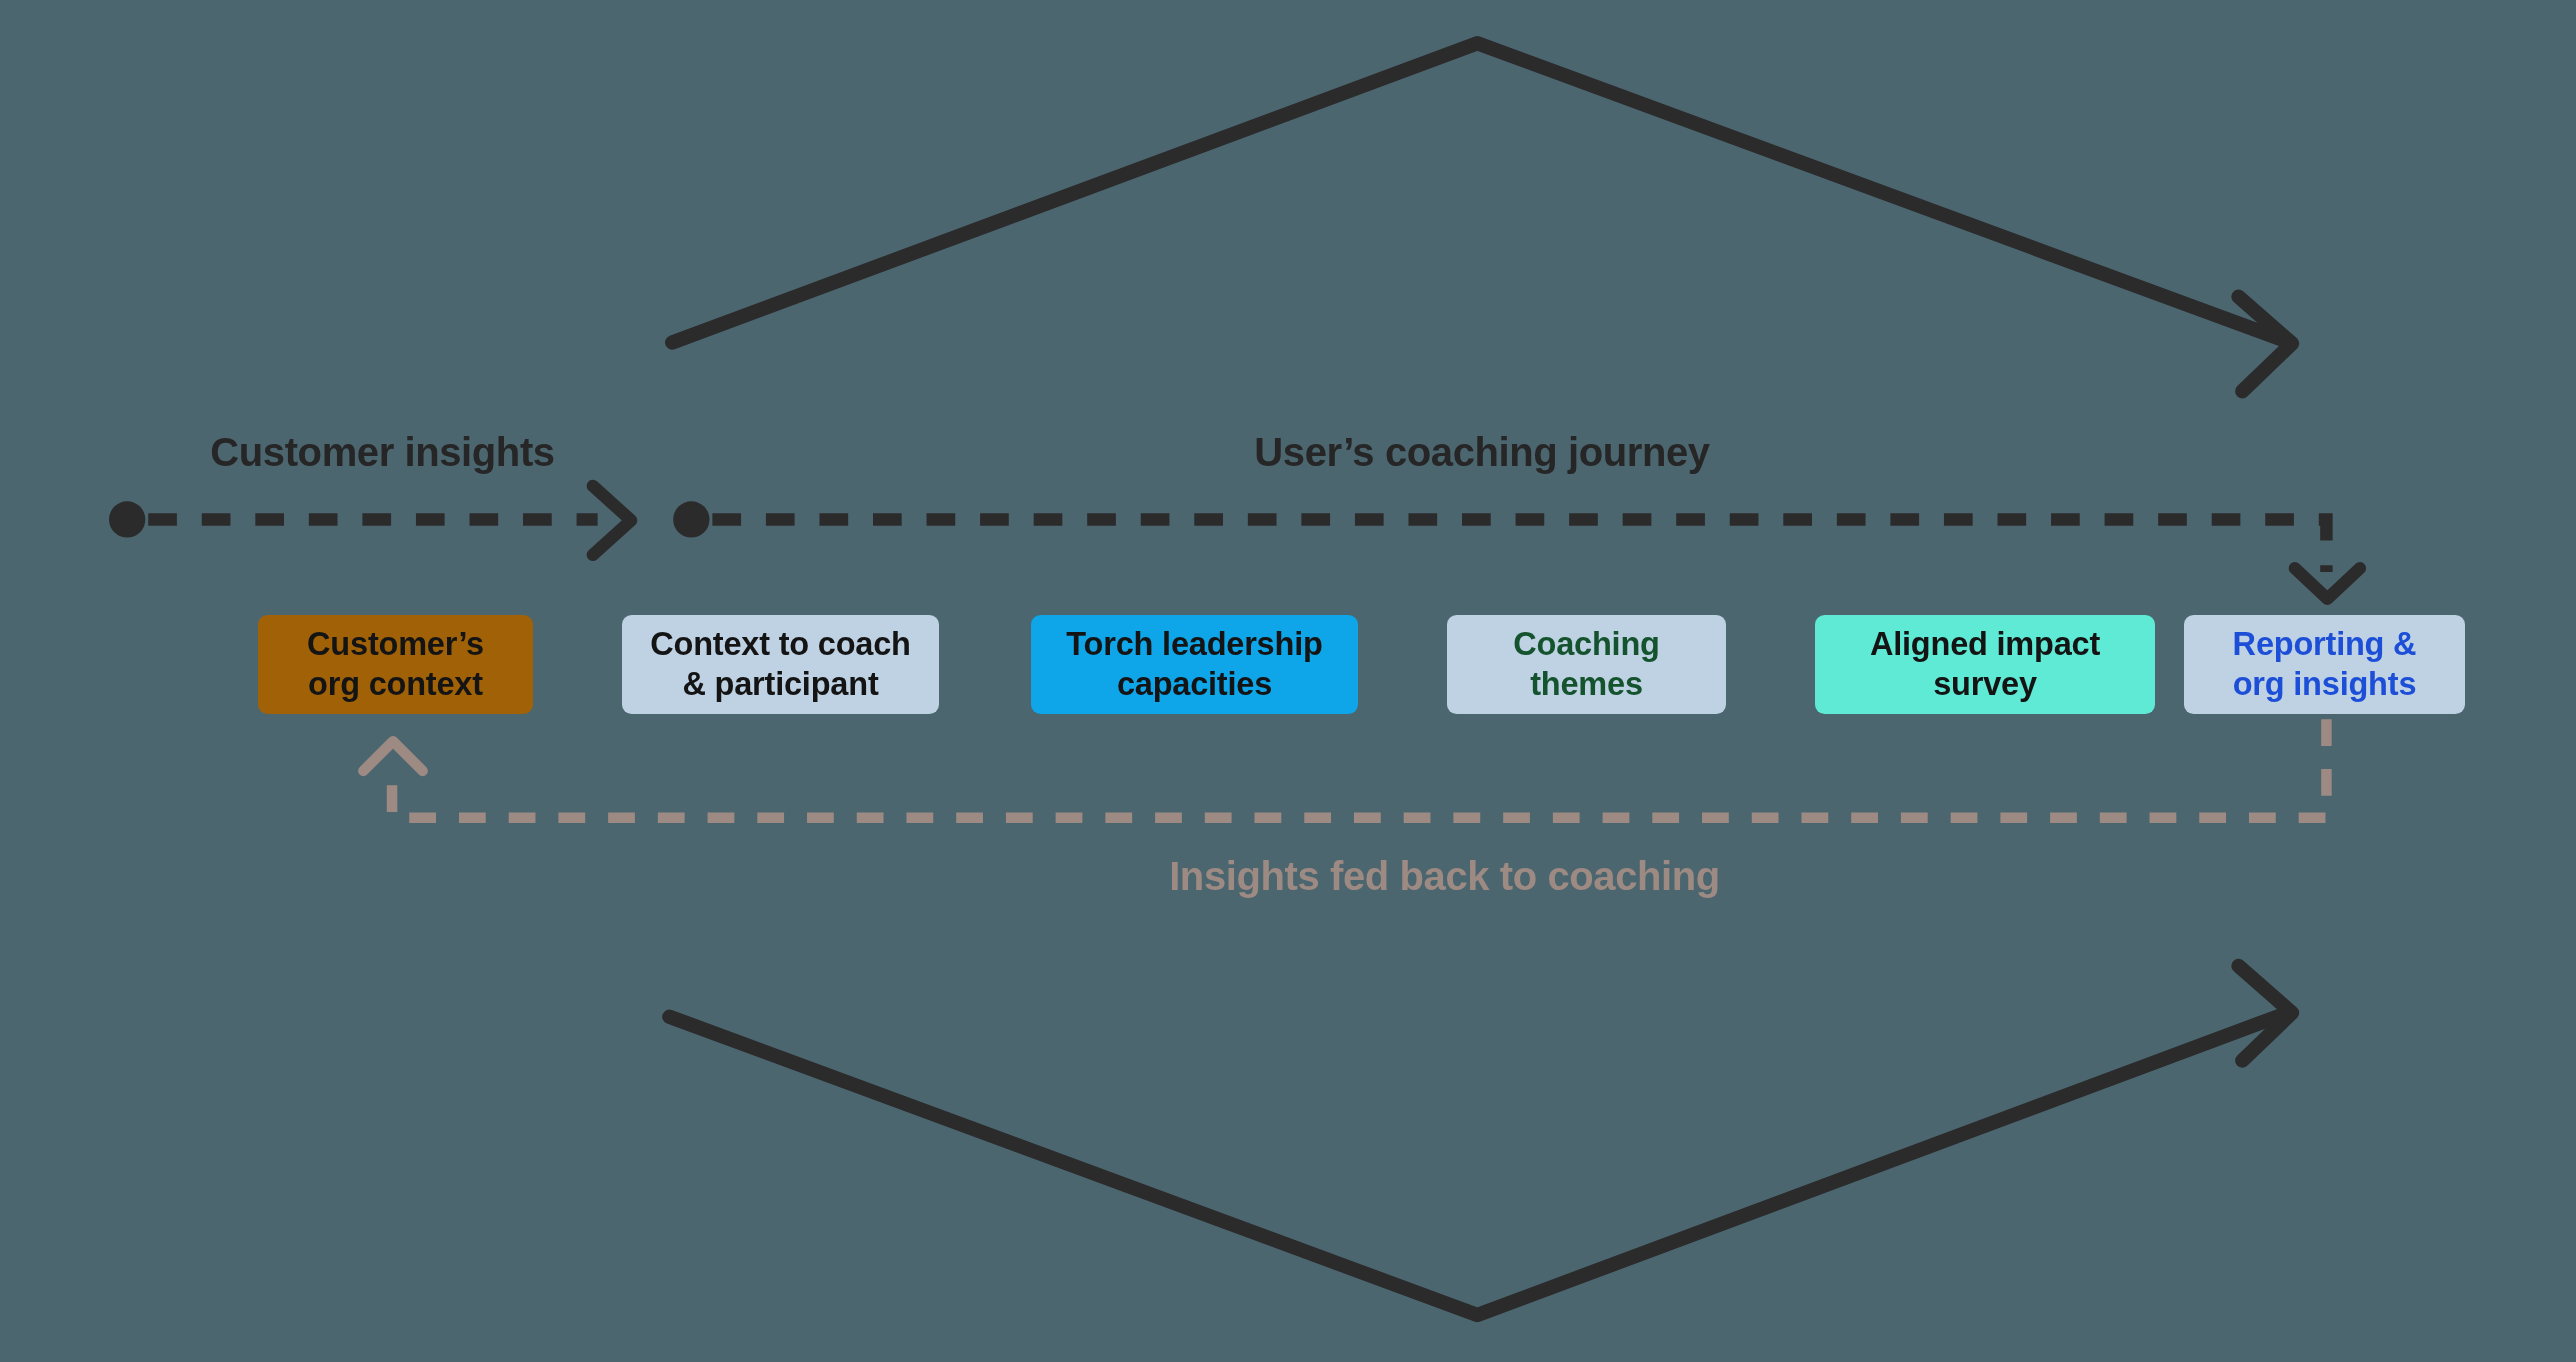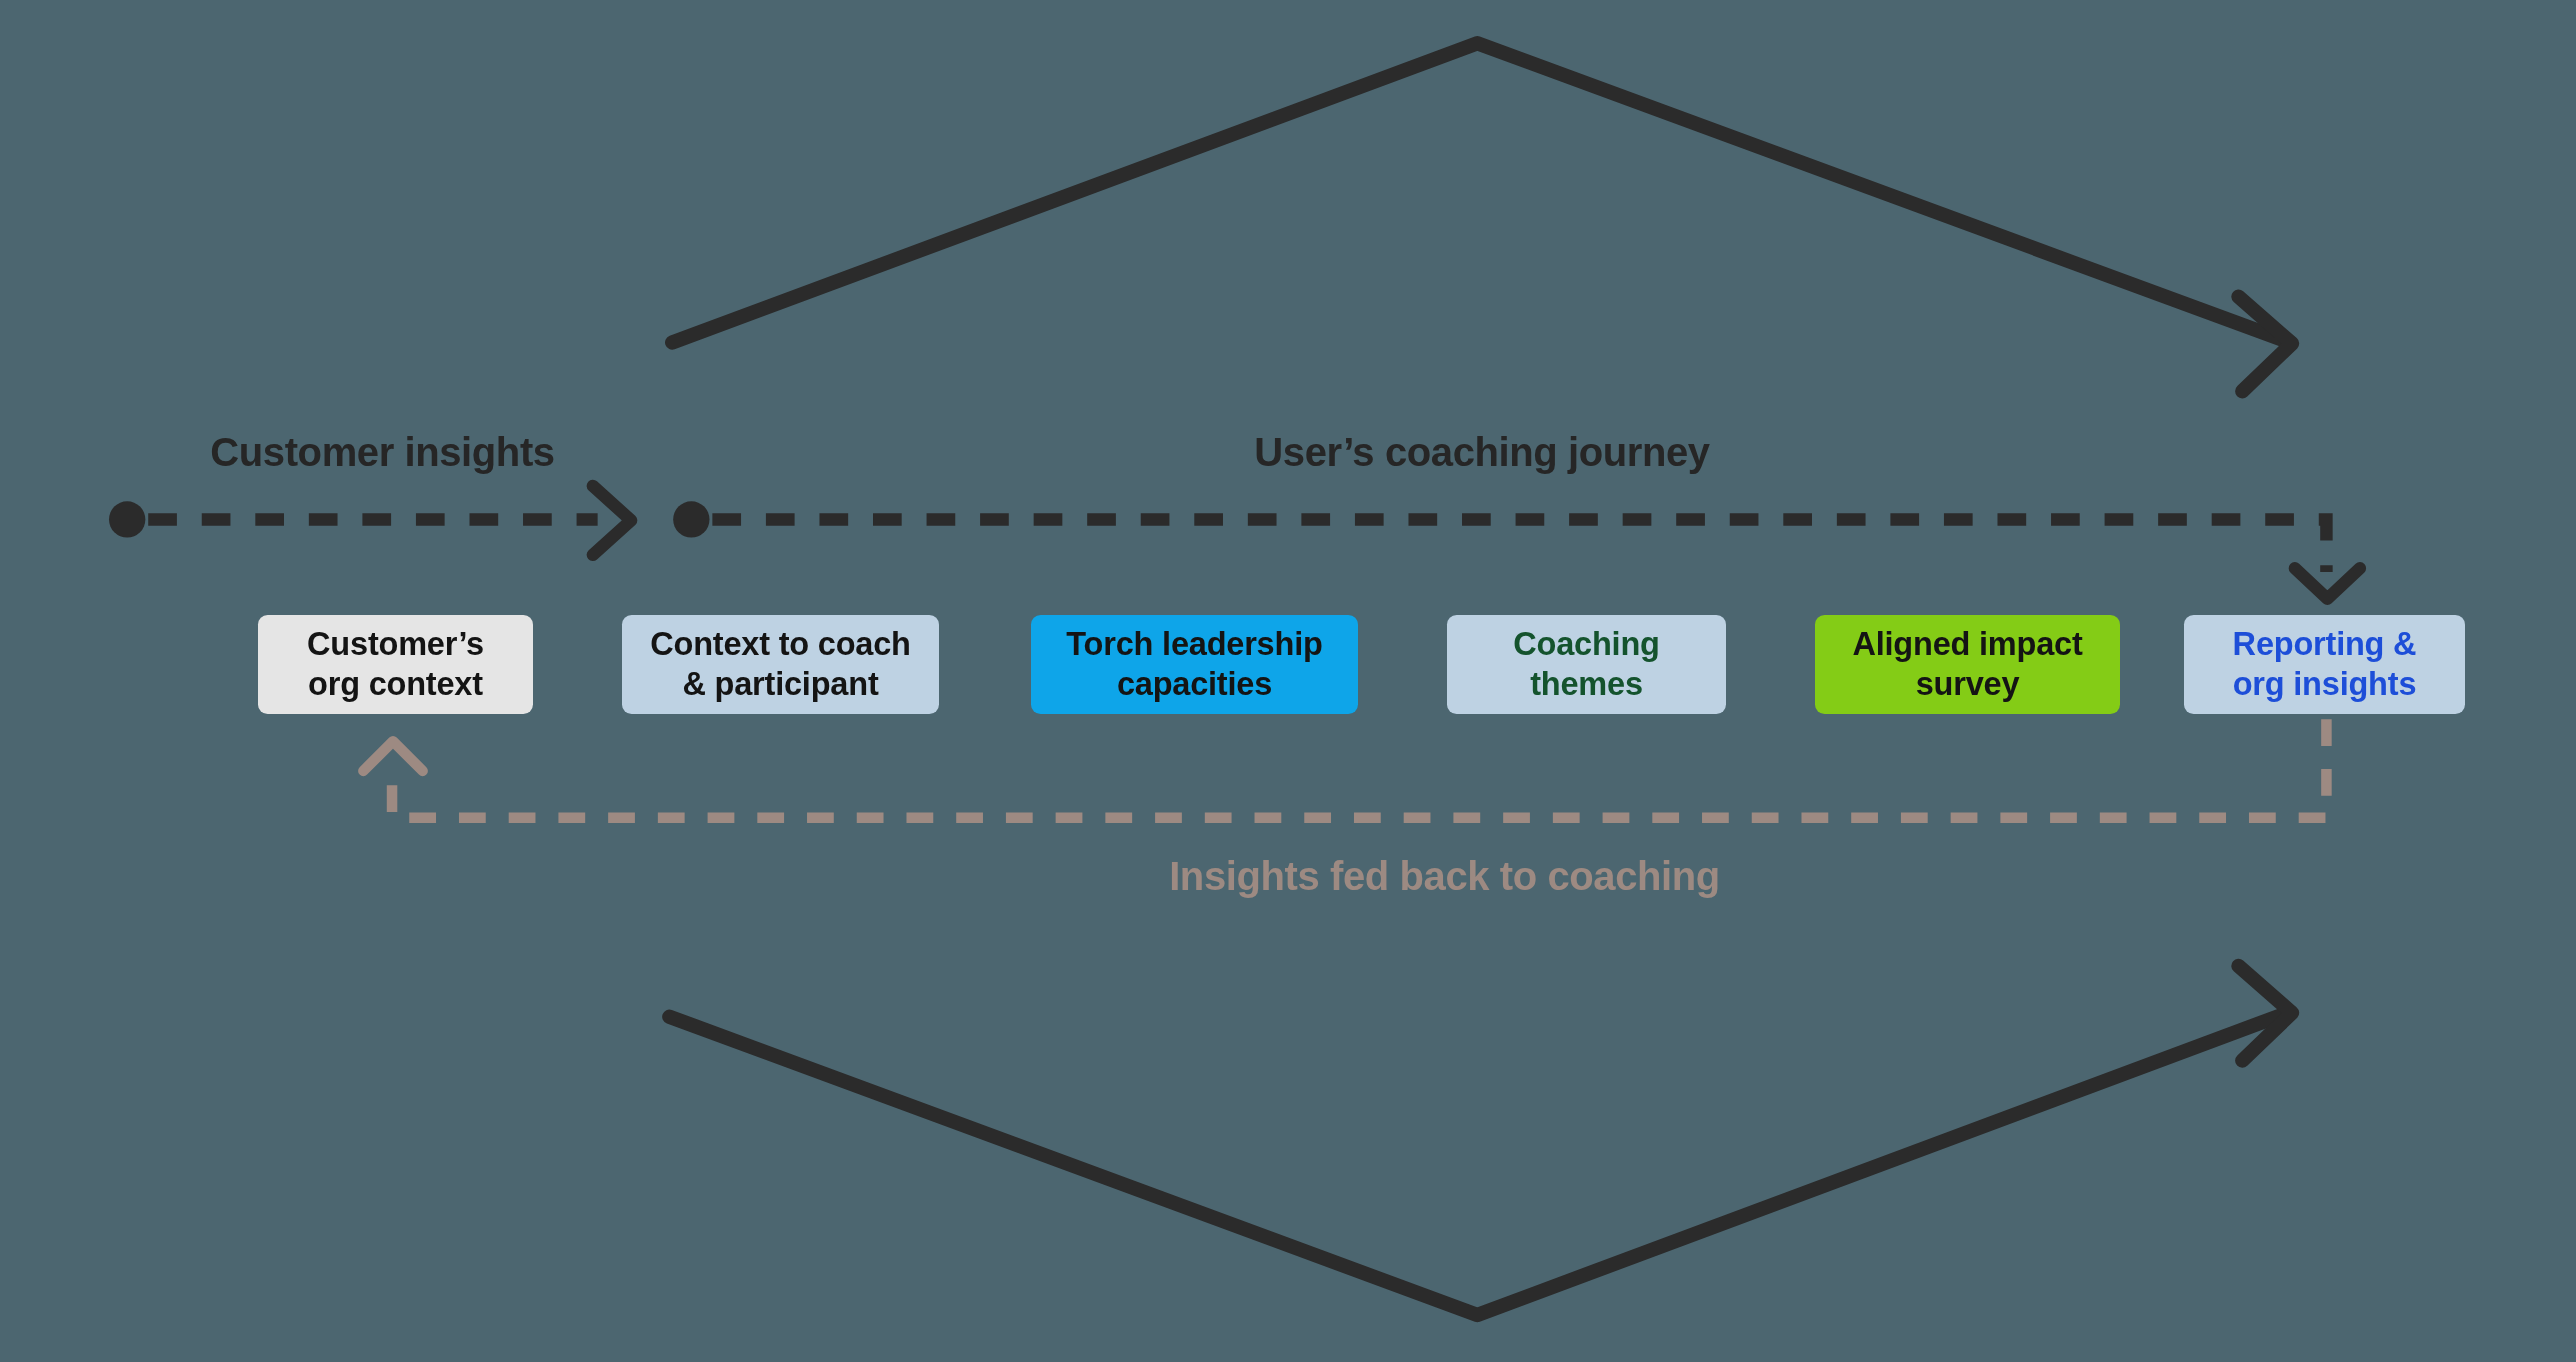--- a/index.html
+++ b/index.html
@@ -130,41 +130,41 @@
       <polyline points="380,806 411,775 442,806" fill="none" stroke="#9d8a82" stroke-width="11" stroke-linecap="round" stroke-linejoin="round"></polyline>
     </g>
   </svg>
 
   <div class="lane-label" id="label-customer-alignment" style="color: rgb(38, 38, 38);">Customer insights</div>
 
   <div class="lane-label" id="label-coaching-journey" style="color: rgb(38, 38, 38);">User’s coaching journey</div>
 
   <div id="boxes">
 
-    <div class="stage-box" id="box-0" style="left: 258px; width: 275px; background: #e5e5e5;">
+    <div class="stage-box" id="box-0" style="left: 258px; width: 275px; background: #a16207;">
       <span class="stage-box-label" style="color: rgb(20, 20, 20);">Customer’s
 org context</span>
     </div>
 
     <div class="stage-box" id="box-1" style="left: 622px; width: 317px; background: rgb(190, 210, 227);">
       <span class="stage-box-label" style="color: rgb(20, 20, 20);">Context to coach
 &amp; participant</span>
     </div>
 
     <div class="stage-box" id="box-2" style="left: 1031px; width: 327px; background: #0ea5e9;">
       <span class="stage-box-label" style="color: rgb(20, 20, 20);">Torch leadership
 capacities</span>
     </div>
 
     <div class="stage-box" id="box-3" style="left: 1447px; width: 279px; background: rgb(190, 210, 227);">
       <span class="stage-box-label" style="color: #14532d;">Coaching
 themes</span>
     </div>
 
-    <div class="stage-box" id="box-4" style="left: 1815px; width: 305px; background: #84cc16;">
+    <div class="stage-box" id="box-4" style="left: 1815px; width: 340px; background: #5eead4;">
       <span class="stage-box-label" style="color: rgb(20, 20, 20);">Aligned impact
 survey</span>
     </div>
 
     <div class="stage-box" id="box-5" style="left: 2184px; width: 281px; background: rgb(190, 210, 227);">
       <span class="stage-box-label" style="color: #1d4ed8;">Reporting &amp;
 org insights</span>
     </div>
   </div>
 

